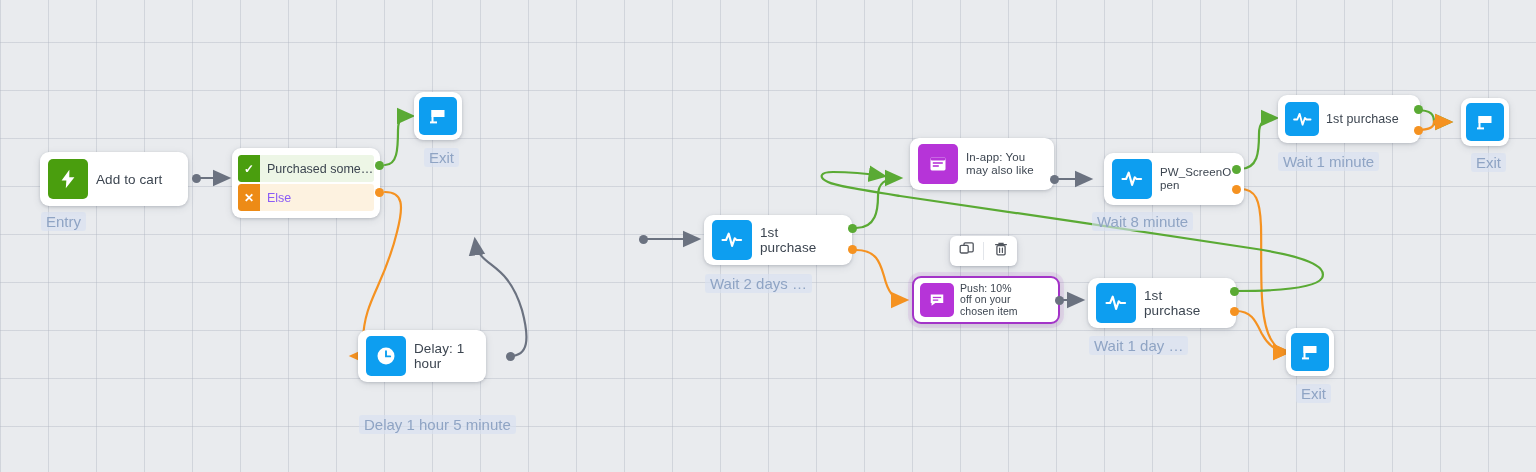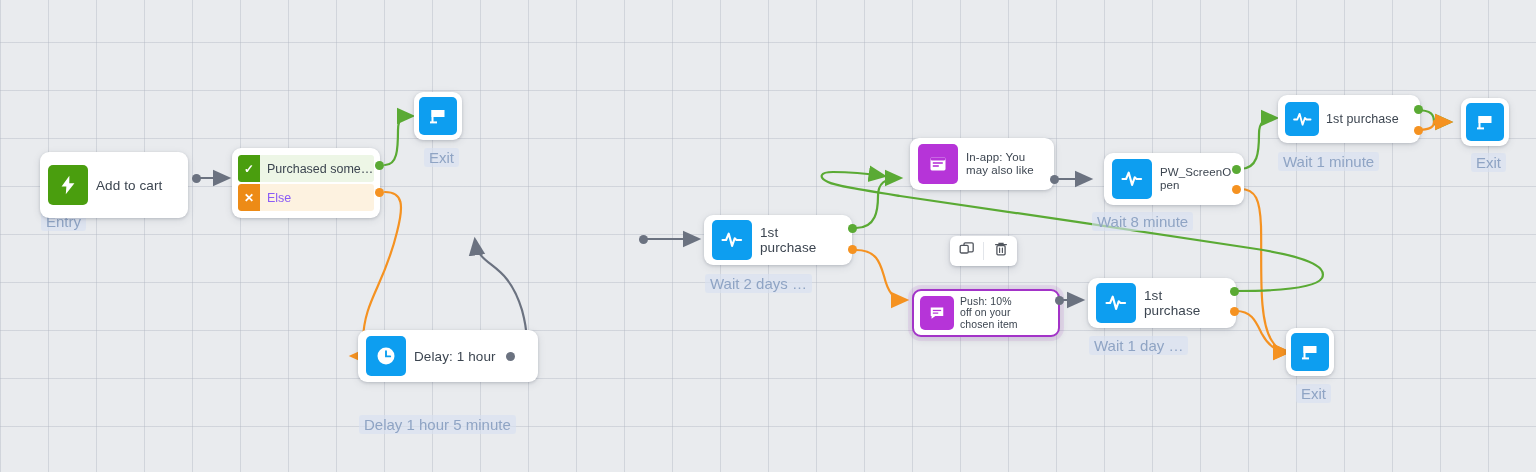--- a/index.html
+++ b/index.html
@@ -36,21 +36,20 @@
     border-radius: 9px;
     box-shadow: 0 1px 3px rgba(40,50,70,0.20), 0 2px 8px rgba(40,50,70,0.10);
     display: flex;
     align-items: center;
     box-sizing: border-box;
     z-index: 5;
   }
   .node.selected {
     border: 2px solid #a333c8;
     box-shadow: 0 0 0 4px rgba(163,51,200,0.10), 0 2px 8px rgba(40,50,70,0.14);
-    margin-top: 13px;
   }
 
   .node-icon {
     width: 40px;
     height: 40px;
     border-radius: 5px;
     flex: 0 0 40px;
     display: flex;
     align-items: center;
     justify-content: center;
@@ -203,21 +202,21 @@
                C1150,233 1000,210 900,196 C862,190 836,186 828,182
                C818,177 820,172 833,172 C848,172 870,174 884,176" stroke="#5aaa34" marker-end="url(#ah-green)"></path>
 
       <path d="M1236,311 C1252,311 1256,322 1262,334 C1268,345 1276,352 1288,352" stroke="#f59221" marker-end="url(#ah-orange)"></path>
 
       <path d="M1416,110 C1432,110 1434,115 1434,122 C1434,128 1440,122 1450,122" stroke="#5aaa34" marker-end="url(#ah-green)"></path>
       <path d="M1416,130 C1432,130 1434,126 1434,122 C1434,118 1440,122 1450,122" stroke="#f59221" marker-end="url(#ah-orange)"></path>
     </g>
   </svg>
 
-  <div class="node" style="left:40px; top:152px; width:148px; height:66px;">
+  <div class="node" style="left:40px; top:152px; width:148px; height:54px;">
     <div class="node-icon ic-green">
       <svg width="22" height="22" viewBox="0 0 24 24">
           <path d="M13.5 2 L5 13.6 h5.2 L9.6 22 L19 10.2 h-5.6 Z" fill="#fff"></path>
         </svg>
     </div>
     <div class="node-label">Add to cart</div>
   </div>
   <div class="port grey" style="left:192px; top:174px;"></div>
   <div class="caption" style="left:41px; top:212px;">Entry</div>
 
@@ -238,21 +237,21 @@
     <div class="node-icon ic-blue">
       <svg width="24" height="24" viewBox="0 0 24 24">
         <rect x="5.5" y="6" width="13" height="7" fill="#fff"></rect>
         <rect x="5.5" y="6" width="2" height="13" fill="#fff"></rect>
         <rect x="4" y="17.4" width="7" height="2" fill="#fff"></rect>
       </svg>
     </div>
   </div>
   <div class="caption" style="left:424px; top:148px;">Exit</div>
 
-  <div class="node" style="left:358px; top:330px; width:180px; height:52px;">
+  <div class="node" style="left:358px; top:330px; width:128px; height:52px;">
     <div class="node-icon ic-blue">
       <svg width="24" height="24" viewBox="0 0 24 24">
         <circle cx="12" cy="12" r="8.5" fill="#fff"></circle>
         <path d="M12 7.2 v5.2 h4.2" stroke="#0d9ef0" stroke-width="1.9" fill="none" stroke-linecap="round"></path>
       </svg>
     </div>
     <div class="node-label">Delay: 1 hour</div>
   </div>
   <div class="port grey" style="left:506px; top:352px;"></div>
   <div class="caption" style="left:359px; top:391px;margin-top:24px;">Delay 1 hour 5 minute</div>

